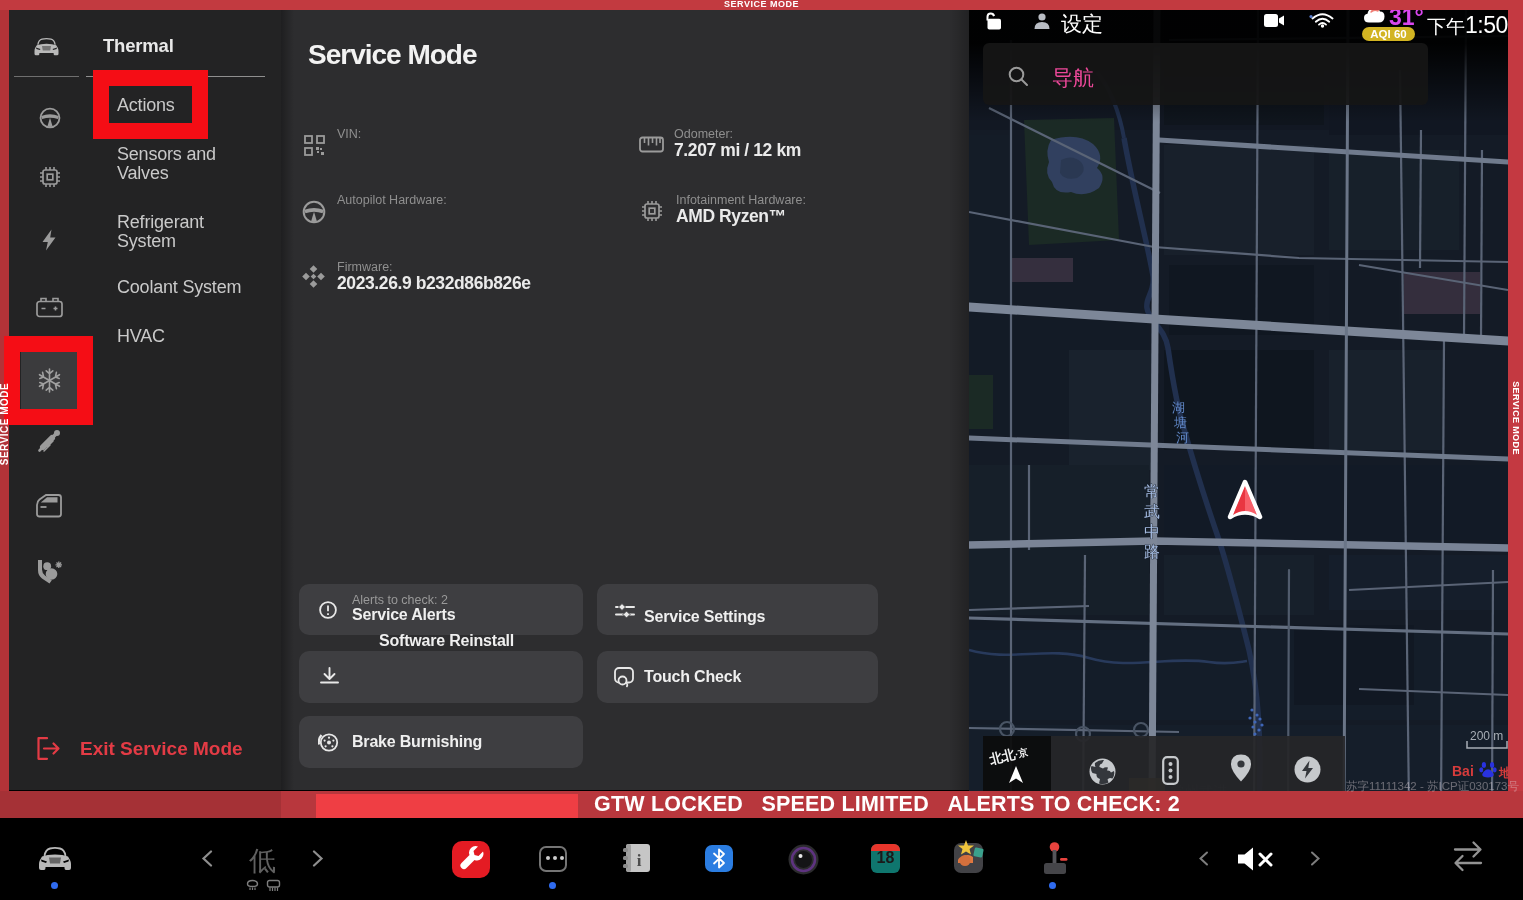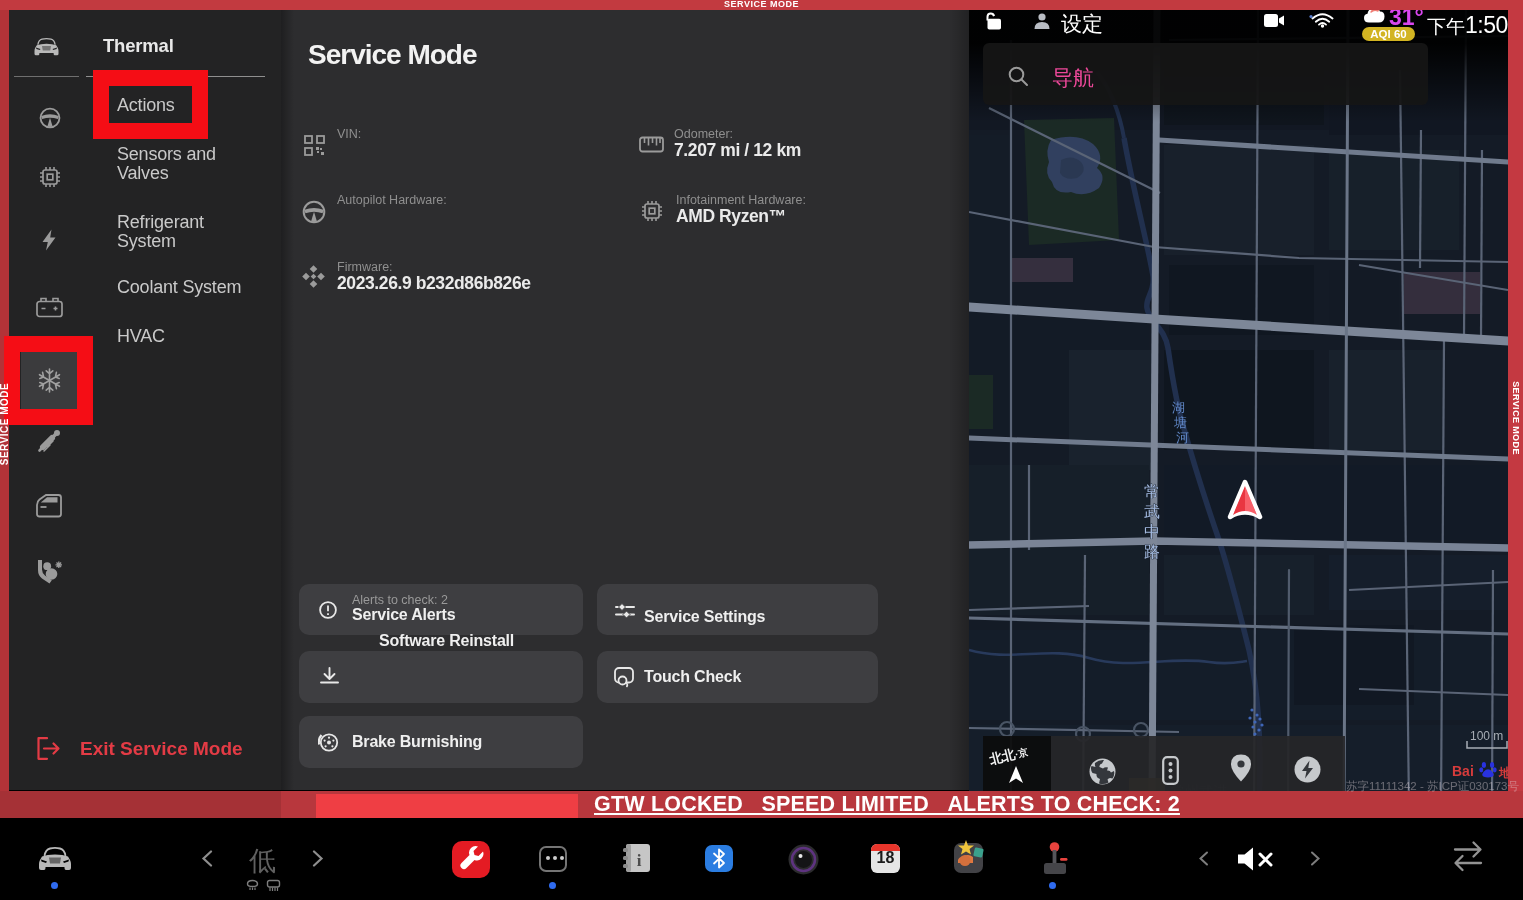--- a/index.html
+++ b/index.html
@@ -24,21 +24,21 @@
 #main { left:281px; top:10px; width:688px; height:780px; background:#2d2d2f; }
 .ilabel { position:absolute; color:#8f8f8f; font-size:12.5px; }
 .ival { position:absolute; color:#eaeaea; font-size:17.5px; font-weight:bold; letter-spacing:-0.4px; }
 .btn { position:absolute; background:#3e3e41; border-radius:10px; }
 .btnlabel { position:absolute; color:#efefef; font-size:16px; font-weight:bold; letter-spacing:-0.2px; }
 .btnsub { position:absolute; color:#999; font-size:12.5px; }
 
 
 #redbar { left:0; top:791px; width:1523px; height:27px; background:#b8373d; }
 #redbarSeg { left:316px; top:794px; width:262px; height:24px; background:#ef3e44; }
-#redbarText { left:594px; top:791px; height:27px; line-height:27px; color:#fff; font-size:21.5px; font-weight:bold; letter-spacing:0.2px; white-space:nowrap;text-decoration:underline; }
+#redbarText { left:594px; top:791px; height:27px; line-height:27px; color:#fff; font-size:21.5px; font-weight:bold; letter-spacing:0.2px; white-space:nowrap; }
 
 
 #taskbar { left:0; top:818px; width:1523px; height:82px; background:#000; }
 .bluedot { position:absolute; width:7px; height:7px; border-radius:50%; background:#2f6bf0; }
 
 
 #map { left:969px; top:10px; width:539px; height:808px; overflow:hidden; background:#141b26; }
 #maptopgrad { left:969px; top:10px; width:539px; height:112px; background:linear-gradient(rgba(0,0,0,0.94) 30%, rgba(0,0,0,0)); }
 #searchbar { left:983px; top:43px; width:445px; height:62px; background:rgba(22,22,22,0.93); border-radius:6px; }
 #mapbar { left:1051px; top:736px; width:294px; height:82px; background:rgba(38,38,40,0.92); }
@@ -213,21 +213,21 @@
     <circle cx="8.5" cy="21" r="2" fill="#c6c9cc"></circle>
   </svg>
   <svg class="svgi" style="left:1230px; top:754px;" width="22" height="28" viewBox="0 0 22 28">
     <path d="M11,0.5 Q21,0.5 21,10.5 Q21,17 11,27.5 Q1,17 1,10.5 Q1,0.5 11,0.5 Z" fill="#c6c9cc"></path>
     <circle cx="11" cy="10" r="3.6" fill="#34373c"></circle>
   </svg>
   <svg class="svgi" style="left:1294px; top:756px;" width="27" height="27" viewBox="0 0 27 27">
     <circle cx="13.5" cy="13.5" r="13" fill="#c6c9cc"></circle>
     <path d="M15.5,4.5 L8,15 L12.5,15 L11,22.5 L19,12 L14.3,12 Z" fill="#34373c"></path>
   </svg>
-  <div class="abs" style="left:1470px; top:729px; color:#a7adb5; font-size:12px;">100 m</div>
+  <div class="abs" style="left:1470px; top:729px; color:#a7adb5; font-size:12px;">200 m</div>
   <svg class="svgi" style="left:1466px; top:741px;" width="42" height="8" viewBox="0 0 42 8">
     <path d="M1,0 L1,7 L41,7 L41,0" fill="none" stroke="#a7adb5" stroke-width="1.5"></path>
   </svg>
   <div class="abs" style="left:1452px; top:763px; font-size:14px; font-weight:bold; color:#d63c3c; white-space:nowrap;">Bai</div>
   <svg class="svgi" style="left:1479px; top:760px;" width="18" height="18" viewBox="0 0 22 22">
     <ellipse cx="6" cy="6" rx="2.6" ry="3.6" fill="#2932e1"></ellipse>
     <ellipse cx="16" cy="6" rx="2.6" ry="3.6" fill="#2932e1"></ellipse>
     <ellipse cx="2.8" cy="12" rx="2.4" ry="3.2" fill="#2932e1"></ellipse>
     <ellipse cx="19.2" cy="12" rx="2.4" ry="3.2" fill="#2932e1"></ellipse>
     <path d="M6,14 Q11,8.5 16,14 Q20,18.5 16,20.5 Q11,22.5 6,20.5 Q2,18.5 6,14 Z" fill="#2932e1"></path>
@@ -467,21 +467,21 @@
   <div class="abs" style="left:705px; top:845px; width:28px; height:27px; border-radius:7px; background:#2b7de1;"></div>
   <svg class="svgi" style="left:711px; top:848px;" width="16" height="21" viewBox="0 0 16 21">
     <path d="M3,5.5 L13,15 L8,19.5 L8,1.5 L13,6 L3,15.5" fill="none" stroke="#fff" stroke-width="1.8" stroke-linejoin="round" stroke-linecap="round"></path>
   </svg>
   <svg class="svgi" style="left:788px; top:844px;" width="31" height="31" viewBox="0 0 31 31">
     <circle cx="15.5" cy="15.5" r="15" fill="#2c2c2e"></circle>
     <circle cx="15.5" cy="15.5" r="11.5" fill="none" stroke="#5e3380" stroke-width="2.5"></circle>
     <circle cx="15.5" cy="15.5" r="8.5" fill="#141416"></circle>
     <circle cx="12.5" cy="12" r="2" fill="#e8e8ea"></circle>
   </svg>
-  <div class="abs" style="left:871px; top:844px; width:29px; height:29px; border-radius:6px; background:#e5e5e5; overflow:hidden;">
+  <div class="abs" style="left:871px; top:844px; width:29px; height:29px; border-radius:6px; background:#0f766e; overflow:hidden;">
     <div style="position:absolute; top:0; left:0; width:29px; height:7px; background:#e8352b;"></div>
     <div style="position:absolute; top:5px; left:0; width:29px; text-align:center; font-size:16px; font-weight:bold; color:#1a1a1a;">18</div>
   </div>
   <div class="abs" style="left:954px; top:843px; width:29px; height:30px; border-radius:7px; background:#424246;"></div>
   <svg class="svgi" style="left:954px; top:839px;" width="34" height="34" viewBox="0 0 34 34">
     <path d="M8,18 Q14,14 19,18 L19,24 L4,24 L4,21 Q5,18 8,18 Z" fill="#e07840"></path>
     <circle cx="11" cy="21.5" r="5.5" fill="#d4703c"></circle>
     <path d="M12,1 L14,6.5 L20,6.5 L15.5,10 L17,15.5 L12,12.5 L7,15.5 L8.5,10 L4,6.5 L10,6.5 Z" fill="#efc53c"></path>
     <rect x="20" y="9" width="9" height="9" rx="1.5" fill="#3aa08c" transform="rotate(12 24.5 13.5)"></rect>
   </svg>

